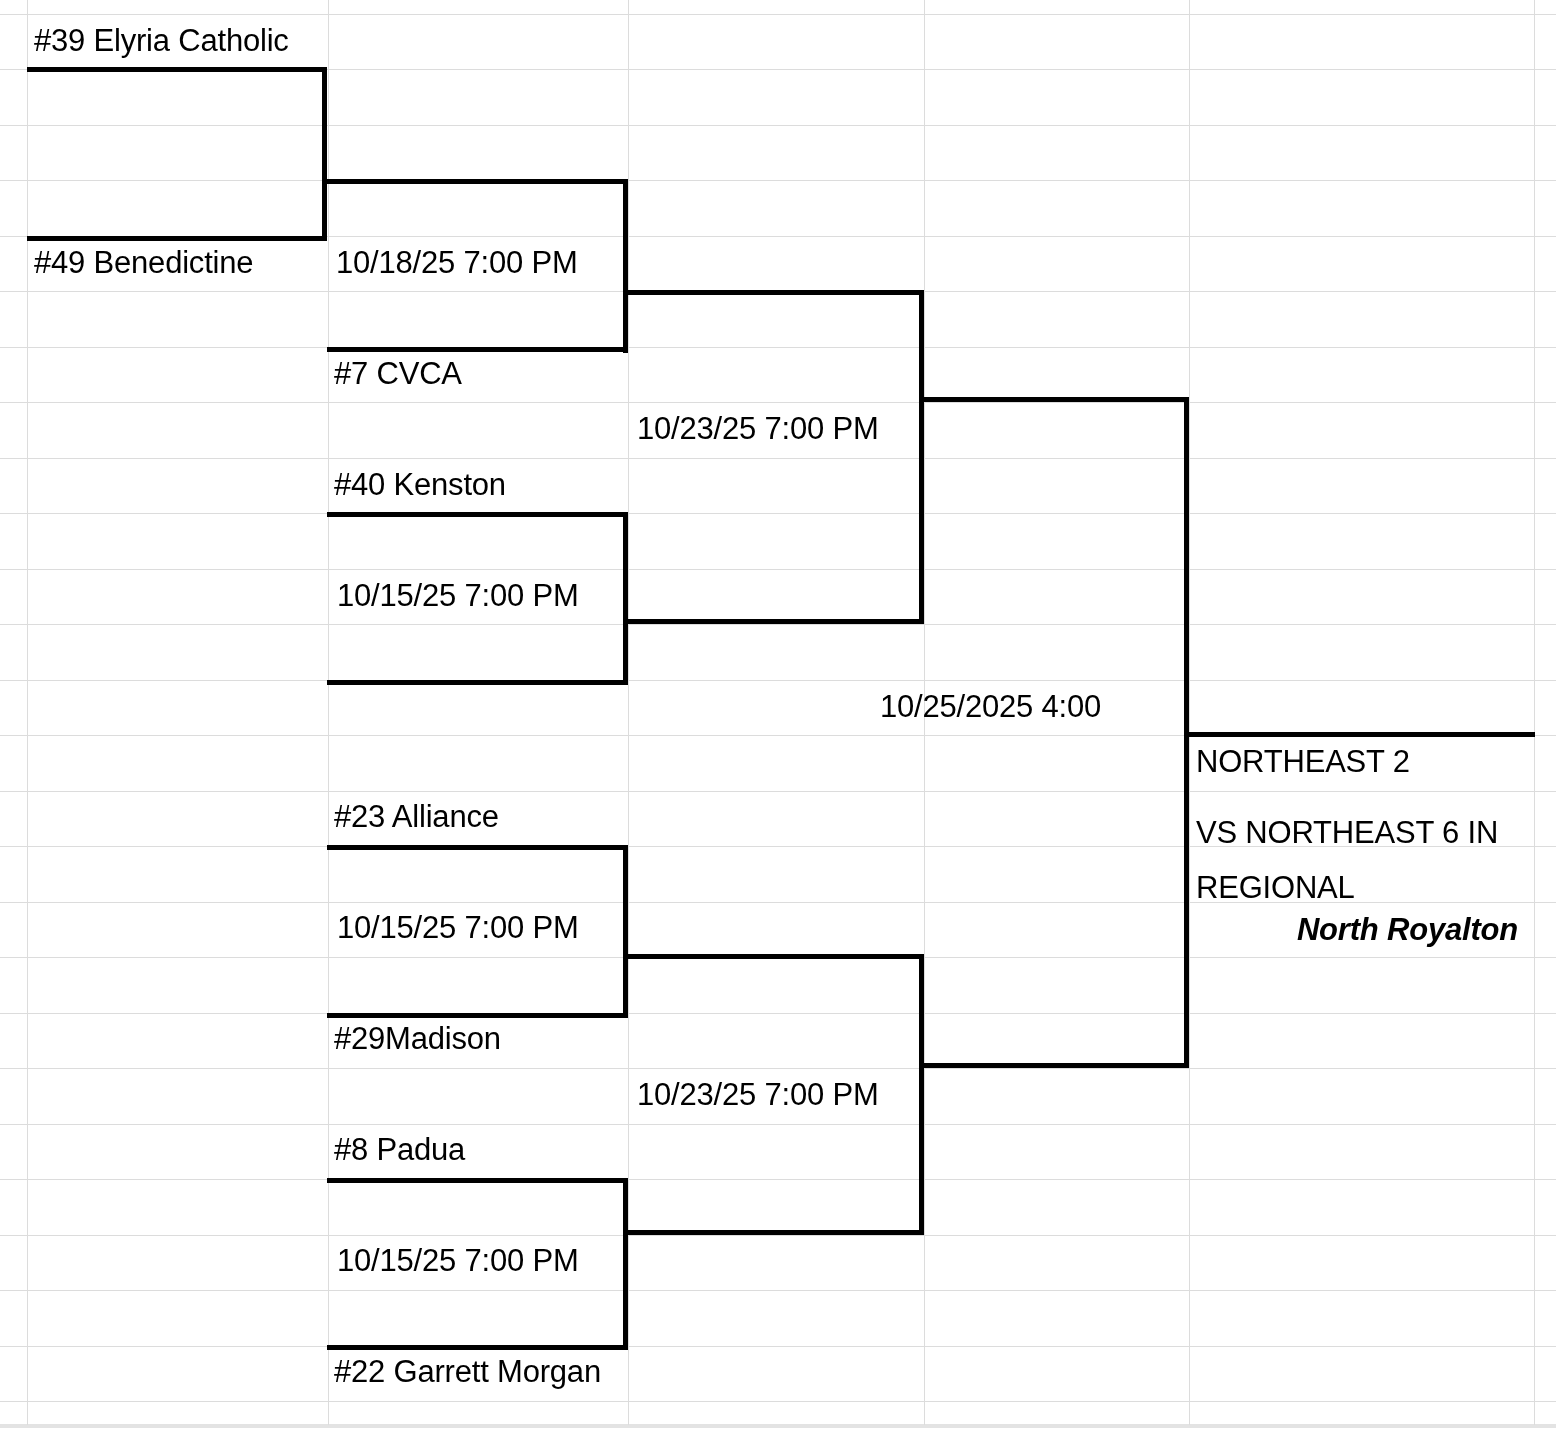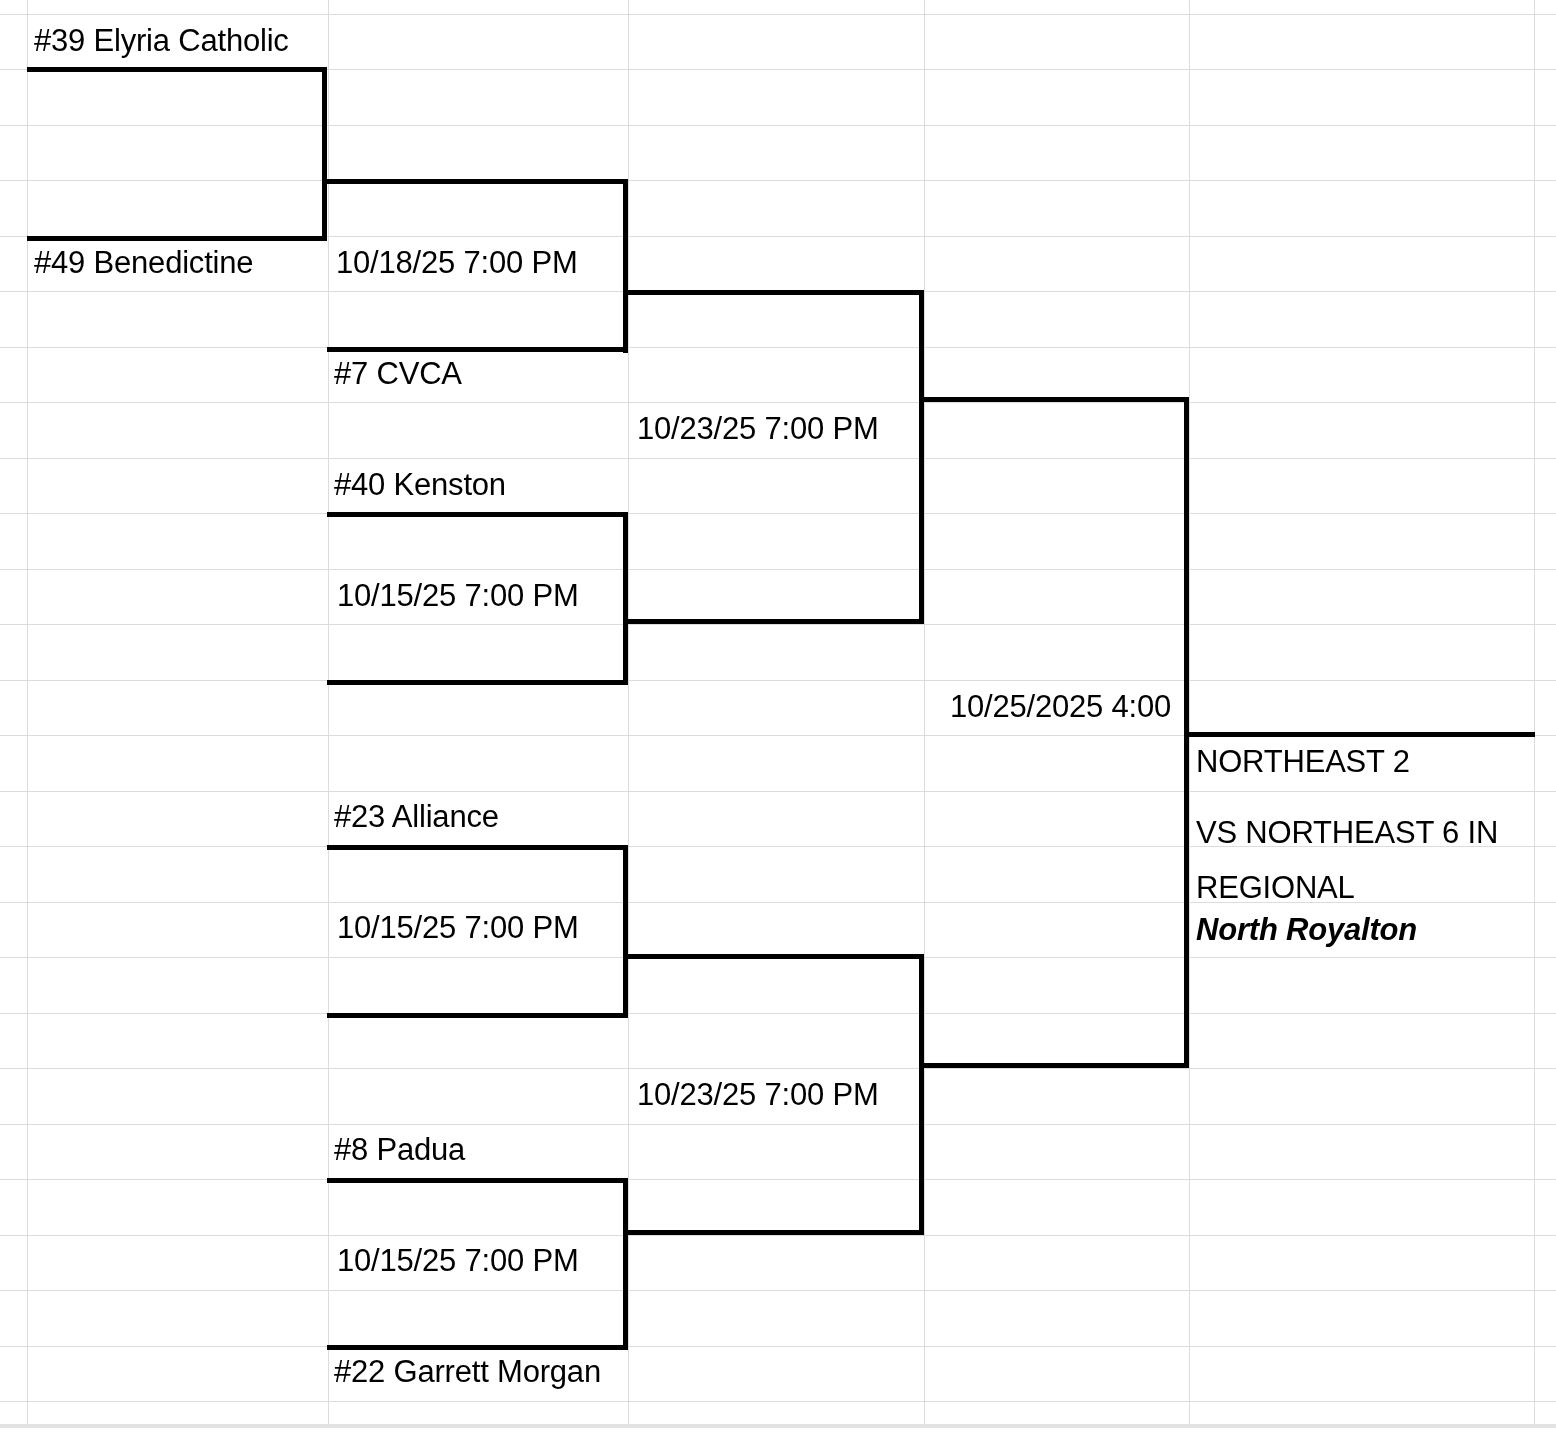--- a/index.html
+++ b/index.html
@@ -13,21 +13,21 @@
   
   .cell{
     position:absolute;
     font-size:31px;
     line-height:50px;
     color:#000000;
     white-space:nowrap;
     letter-spacing:-0.2px;
   }
   .cell.two-line{white-space:normal;line-height:55px;}
-  .cell.center{text-align:left;}
+  .cell.center{text-align:right;}
   .cell.bolditalic{font-weight:bold;font-style:italic;}
 
   
   .bh{position:absolute;height:5px;background:#000000;}
   .bv{position:absolute;width:5px;background:#000000;}
 </style>
 </head>
 <body>
 
 <div id="sheet">
@@ -112,32 +112,33 @@
 
   <div class="cell" style="left:334px;top:460px;width:290px">#40 Kenston</div>
 
   <div class="cell" style="left:337px;top:571px;width:290px">10/15/25 7:00 PM</div>
 
 
   <div class="cell" style="left:334px;top:792px;width:290px">#23 Alliance</div>
 
   <div class="cell" style="left:337px;top:903px;width:290px">10/15/25 7:00 PM</div>
 
+  <div class="cell" style="left:334px;top:1014px;width:290px">#29Madison</div>
 
   <div class="cell" style="left:334px;top:1125px;width:290px">#8 Padua</div>
 
   <div class="cell" style="left:337px;top:1236px;width:290px">10/15/25 7:00 PM</div>
 
   <div class="cell" style="left:334px;top:1347px;width:300px">#22 Garrett Morgan</div>
 
   <div class="cell" style="left:637px;top:404px;width:290px">10/23/25 7:00 PM</div>
 
   <div class="cell" style="left:637px;top:1070px;width:290px">10/23/25 7:00 PM</div>
 
-  <div class="cell" style="left:950px;top:682px;width:262px">10/25/2025 4:00</div>
+  <div class="cell" style="left:880px;top:682px;width:262px">10/25/2025 4:00</div>
 
 
   <div class="cell" style="left:1196px;top:737px;width:330px">NORTHEAST 2</div>
 
   <div class="cell two-line" style="left:1196px;top:805px;width:312px">VS NORTHEAST 6 IN REGIONAL</div>
 
   <div class="cell center bolditalic" style="left:1196px;top:905px;width:322px">North Royalton</div>
 
 </div>
 

